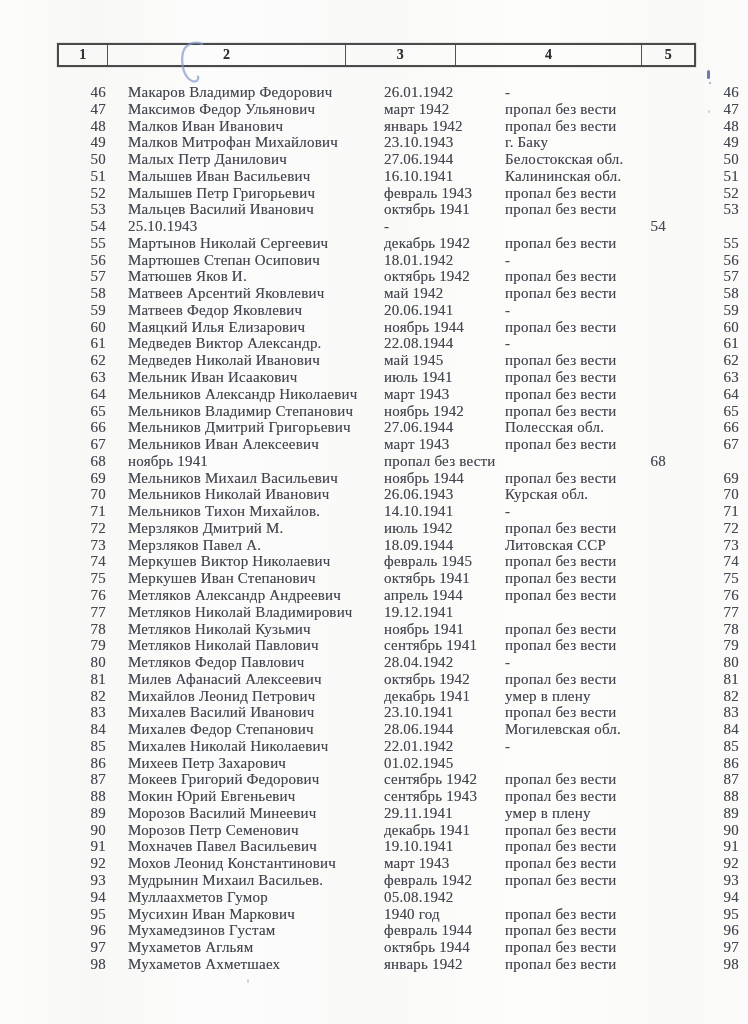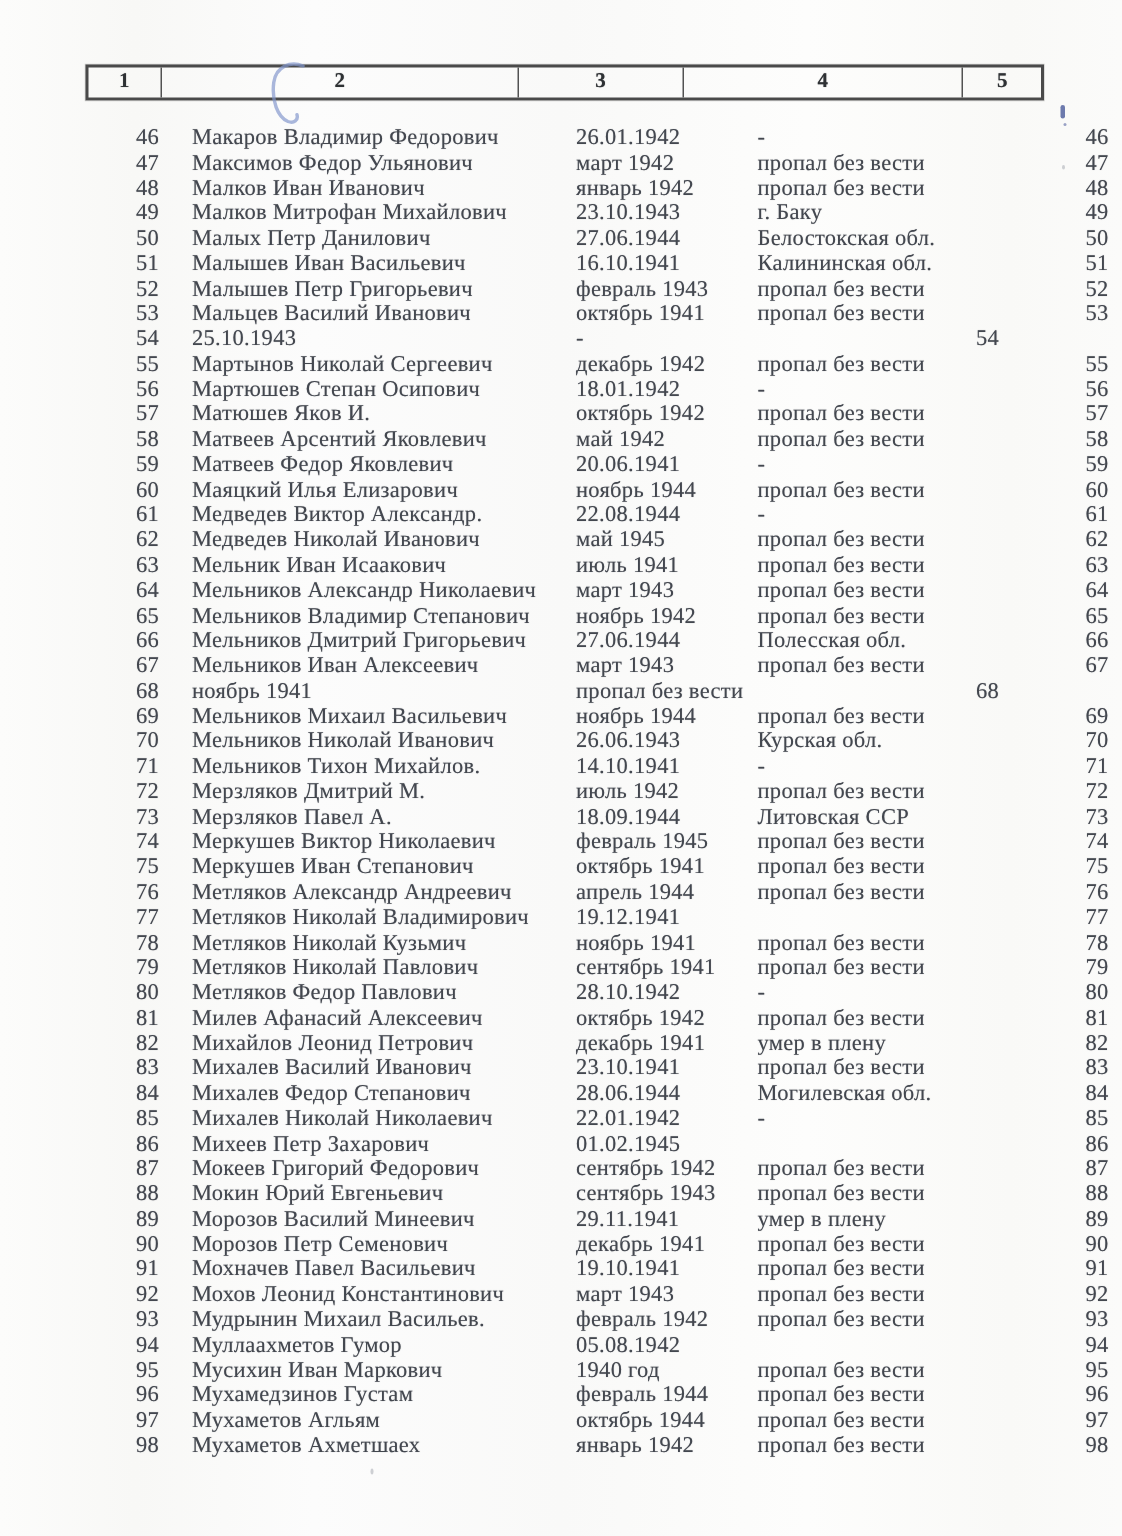--- a/index.html
+++ b/index.html
@@ -356,21 +356,21 @@
       <div class="c-num1">79</div>
       <div class="c-name">Метляков Николай Павлович</div>
       <div class="c-date">сентябрь 1941</div>
       <div class="c-status">пропал без вести</div>
       <div class="c-num2">79</div>
     </div>
 
     <div class="row">
       <div class="c-num1">80</div>
       <div class="c-name">Метляков Федор Павлович</div>
-      <div class="c-date">28.10.1942</div>
+      <div class="c-date">28.04.1942</div>
       <div class="c-status">-</div>
       <div class="c-num2">80</div>
     </div>
 
     <div class="row">
       <div class="c-num1">81</div>
       <div class="c-name">Милев Афанасий Алексеевич</div>
       <div class="c-date">октябрь 1942</div>
       <div class="c-status">пропал без вести</div>
       <div class="c-num2">81</div>

